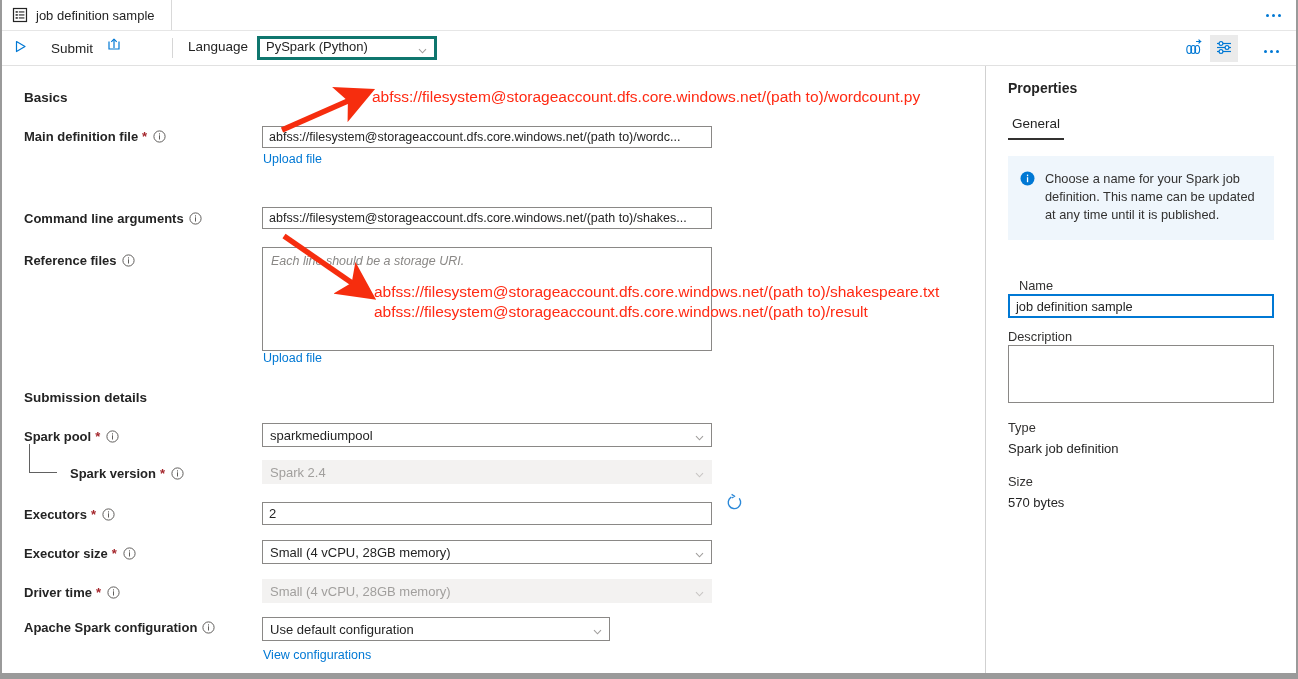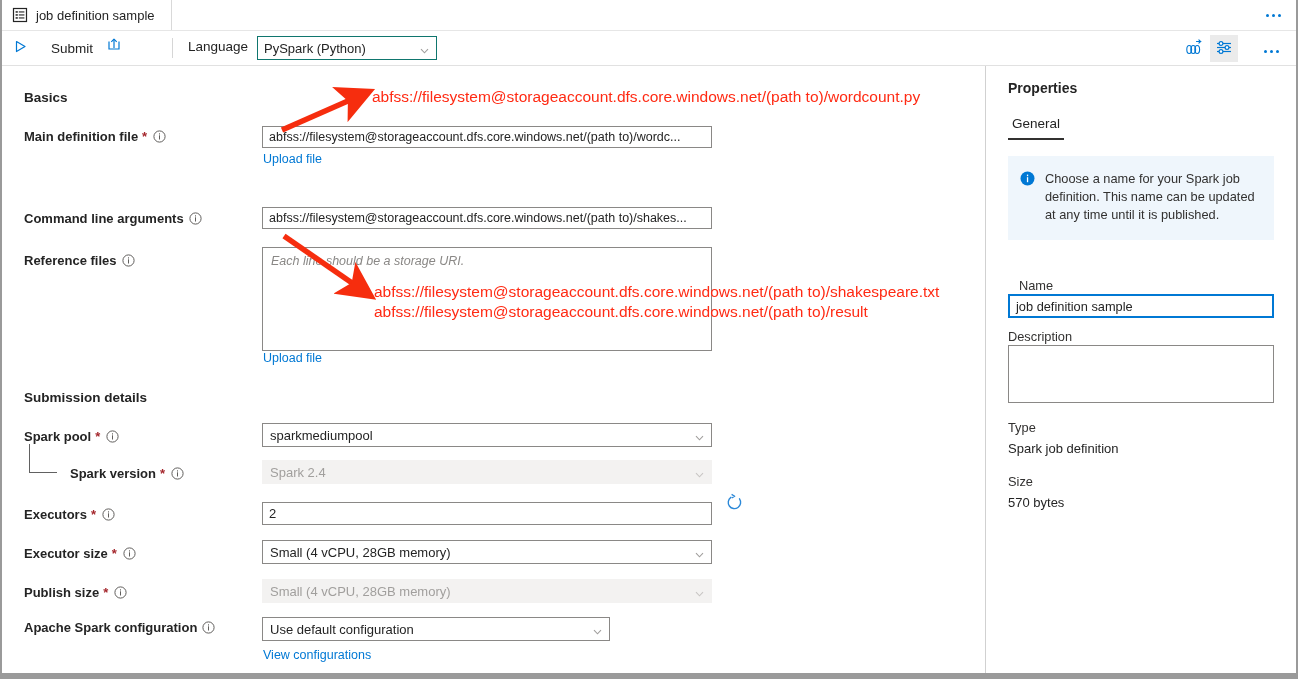--- a/index.html
+++ b/index.html
@@ -63,22 +63,22 @@
     display: flex; align-items: center; gap: 24px;
     font-size: 13.5px; color: #242424;
     cursor: default;
   }
   .cmd-sep {
     position: absolute; top: 7px; width: 1px; height: 20px; background: #d6d6d6;
   }
   .lang-label { position: absolute; left: 186px; top: 8px; font-size: 13.5px; color: #242424; }
   .lang-select {
     position: absolute; left: 255px; top: 36px; width: 180px; height: 24px;
-    border: 1px solid #0f766e; background: #fff; box-sizing: border-box;
-    display: flex; align-items: center; padding: 0 6px;
+    border: 3px solid #0f766e; background: #fff; box-sizing: border-box;
+    display: flex; padding: 0 6px;
     font-size: 13px; color: #242424;
   }
   .chev {
     position: absolute; right: 7px; top: 50%; transform: translateY(-50%);
     width: 9px; height: 9px;
   }
   #toolbar-right-icons { position: absolute; right: 58px; top: 4px; display: flex; gap: 2px; }
   .tbicon {
     width: 28px; height: 27px; display: flex; align-items: center; justify-content: center;
   }
@@ -399,21 +399,21 @@
     <div class="dropdown" style="top:474px; width:450px;">
       <span>Small (4 vCPU, 28GB memory)</span>
       <span class="chev">
         <svg width="9" height="9" viewBox="0 0 9 9">
             <path d="M1 2.6 L4.5 6.3 L8 2.6" fill="none" stroke="#a19f9d" stroke-width="1.1"></path>
           </svg>
       </span>
     </div>
 
     <div class="fld-label" style="top:519px;">
-      <span>Publish size</span>
+      <span>Driver time</span>
       <span class="req">*</span>
       <span class="info-i">
         <svg width="13" height="13" viewBox="0 0 13 13">
             <circle cx="6.5" cy="6.5" r="5.6" fill="none" stroke="#605e5c" stroke-width="1"></circle>
             <rect x="6" y="5.3" width="1" height="4.2" fill="#605e5c"></rect>
             <rect x="6" y="3.3" width="1" height="1.2" fill="#605e5c"></rect>
           </svg>
       </span>
     </div>
     <div class="dropdown disabled" style="top:513px; width:450px;">

